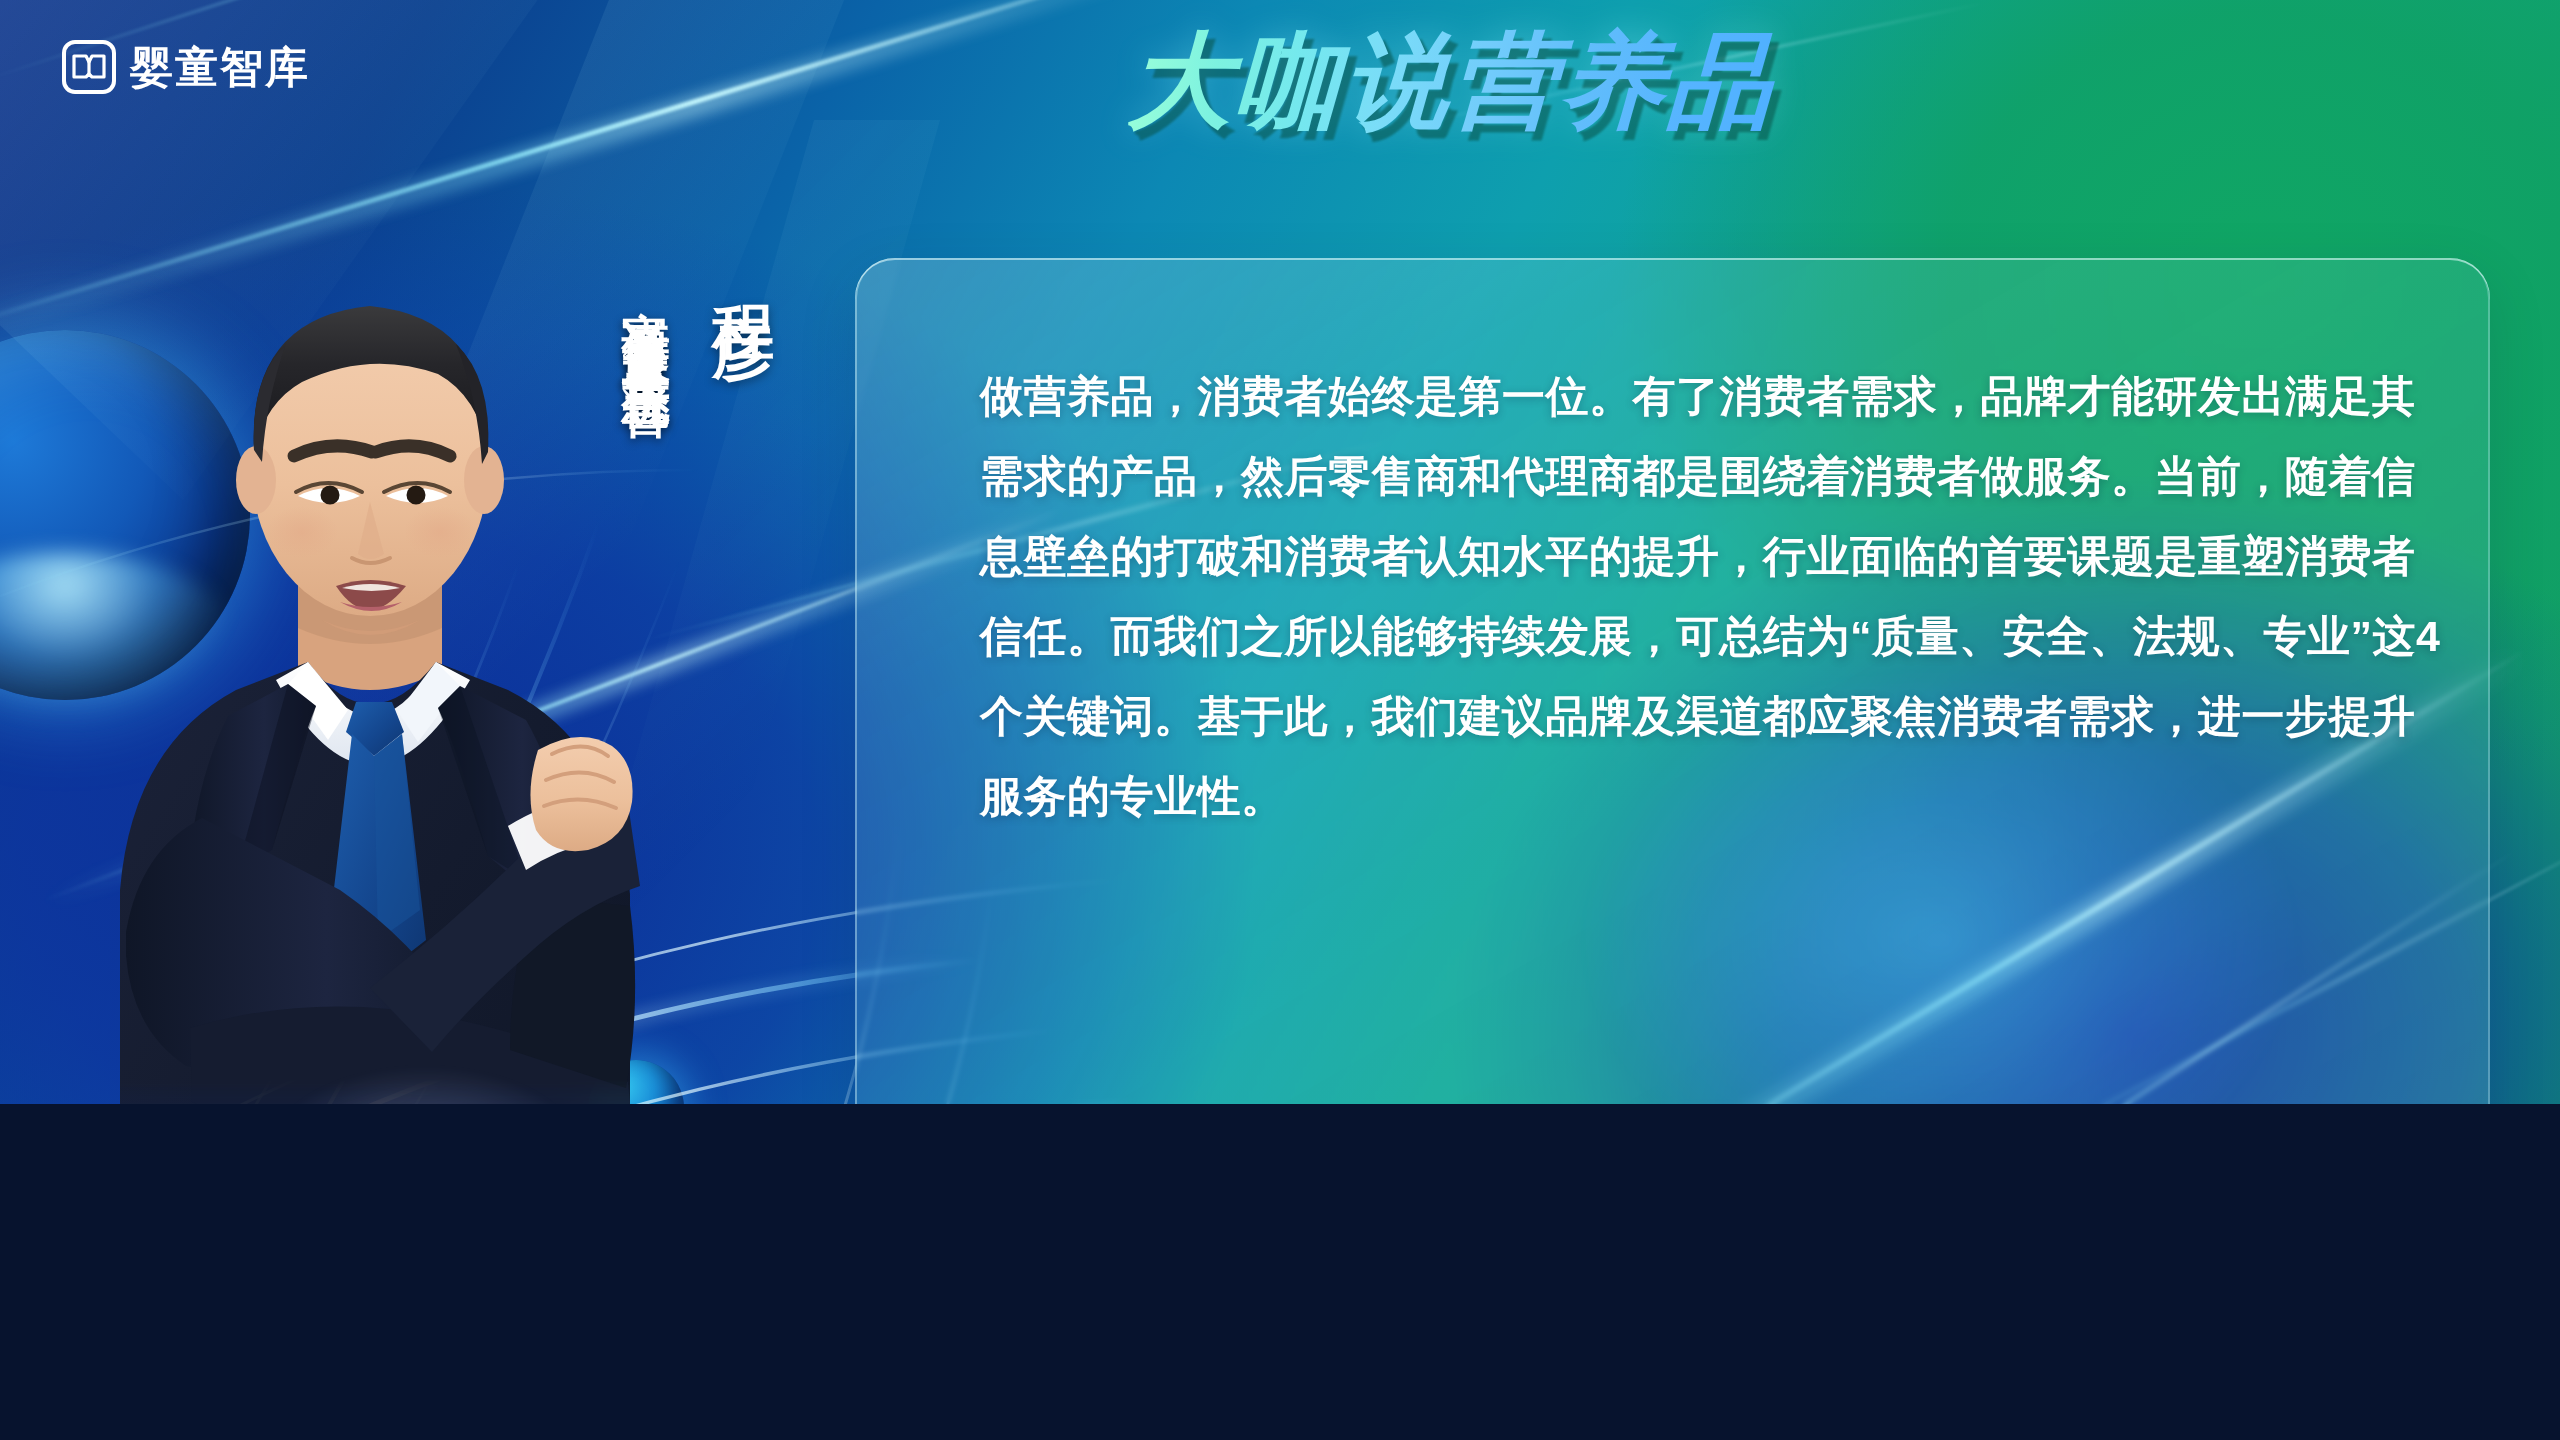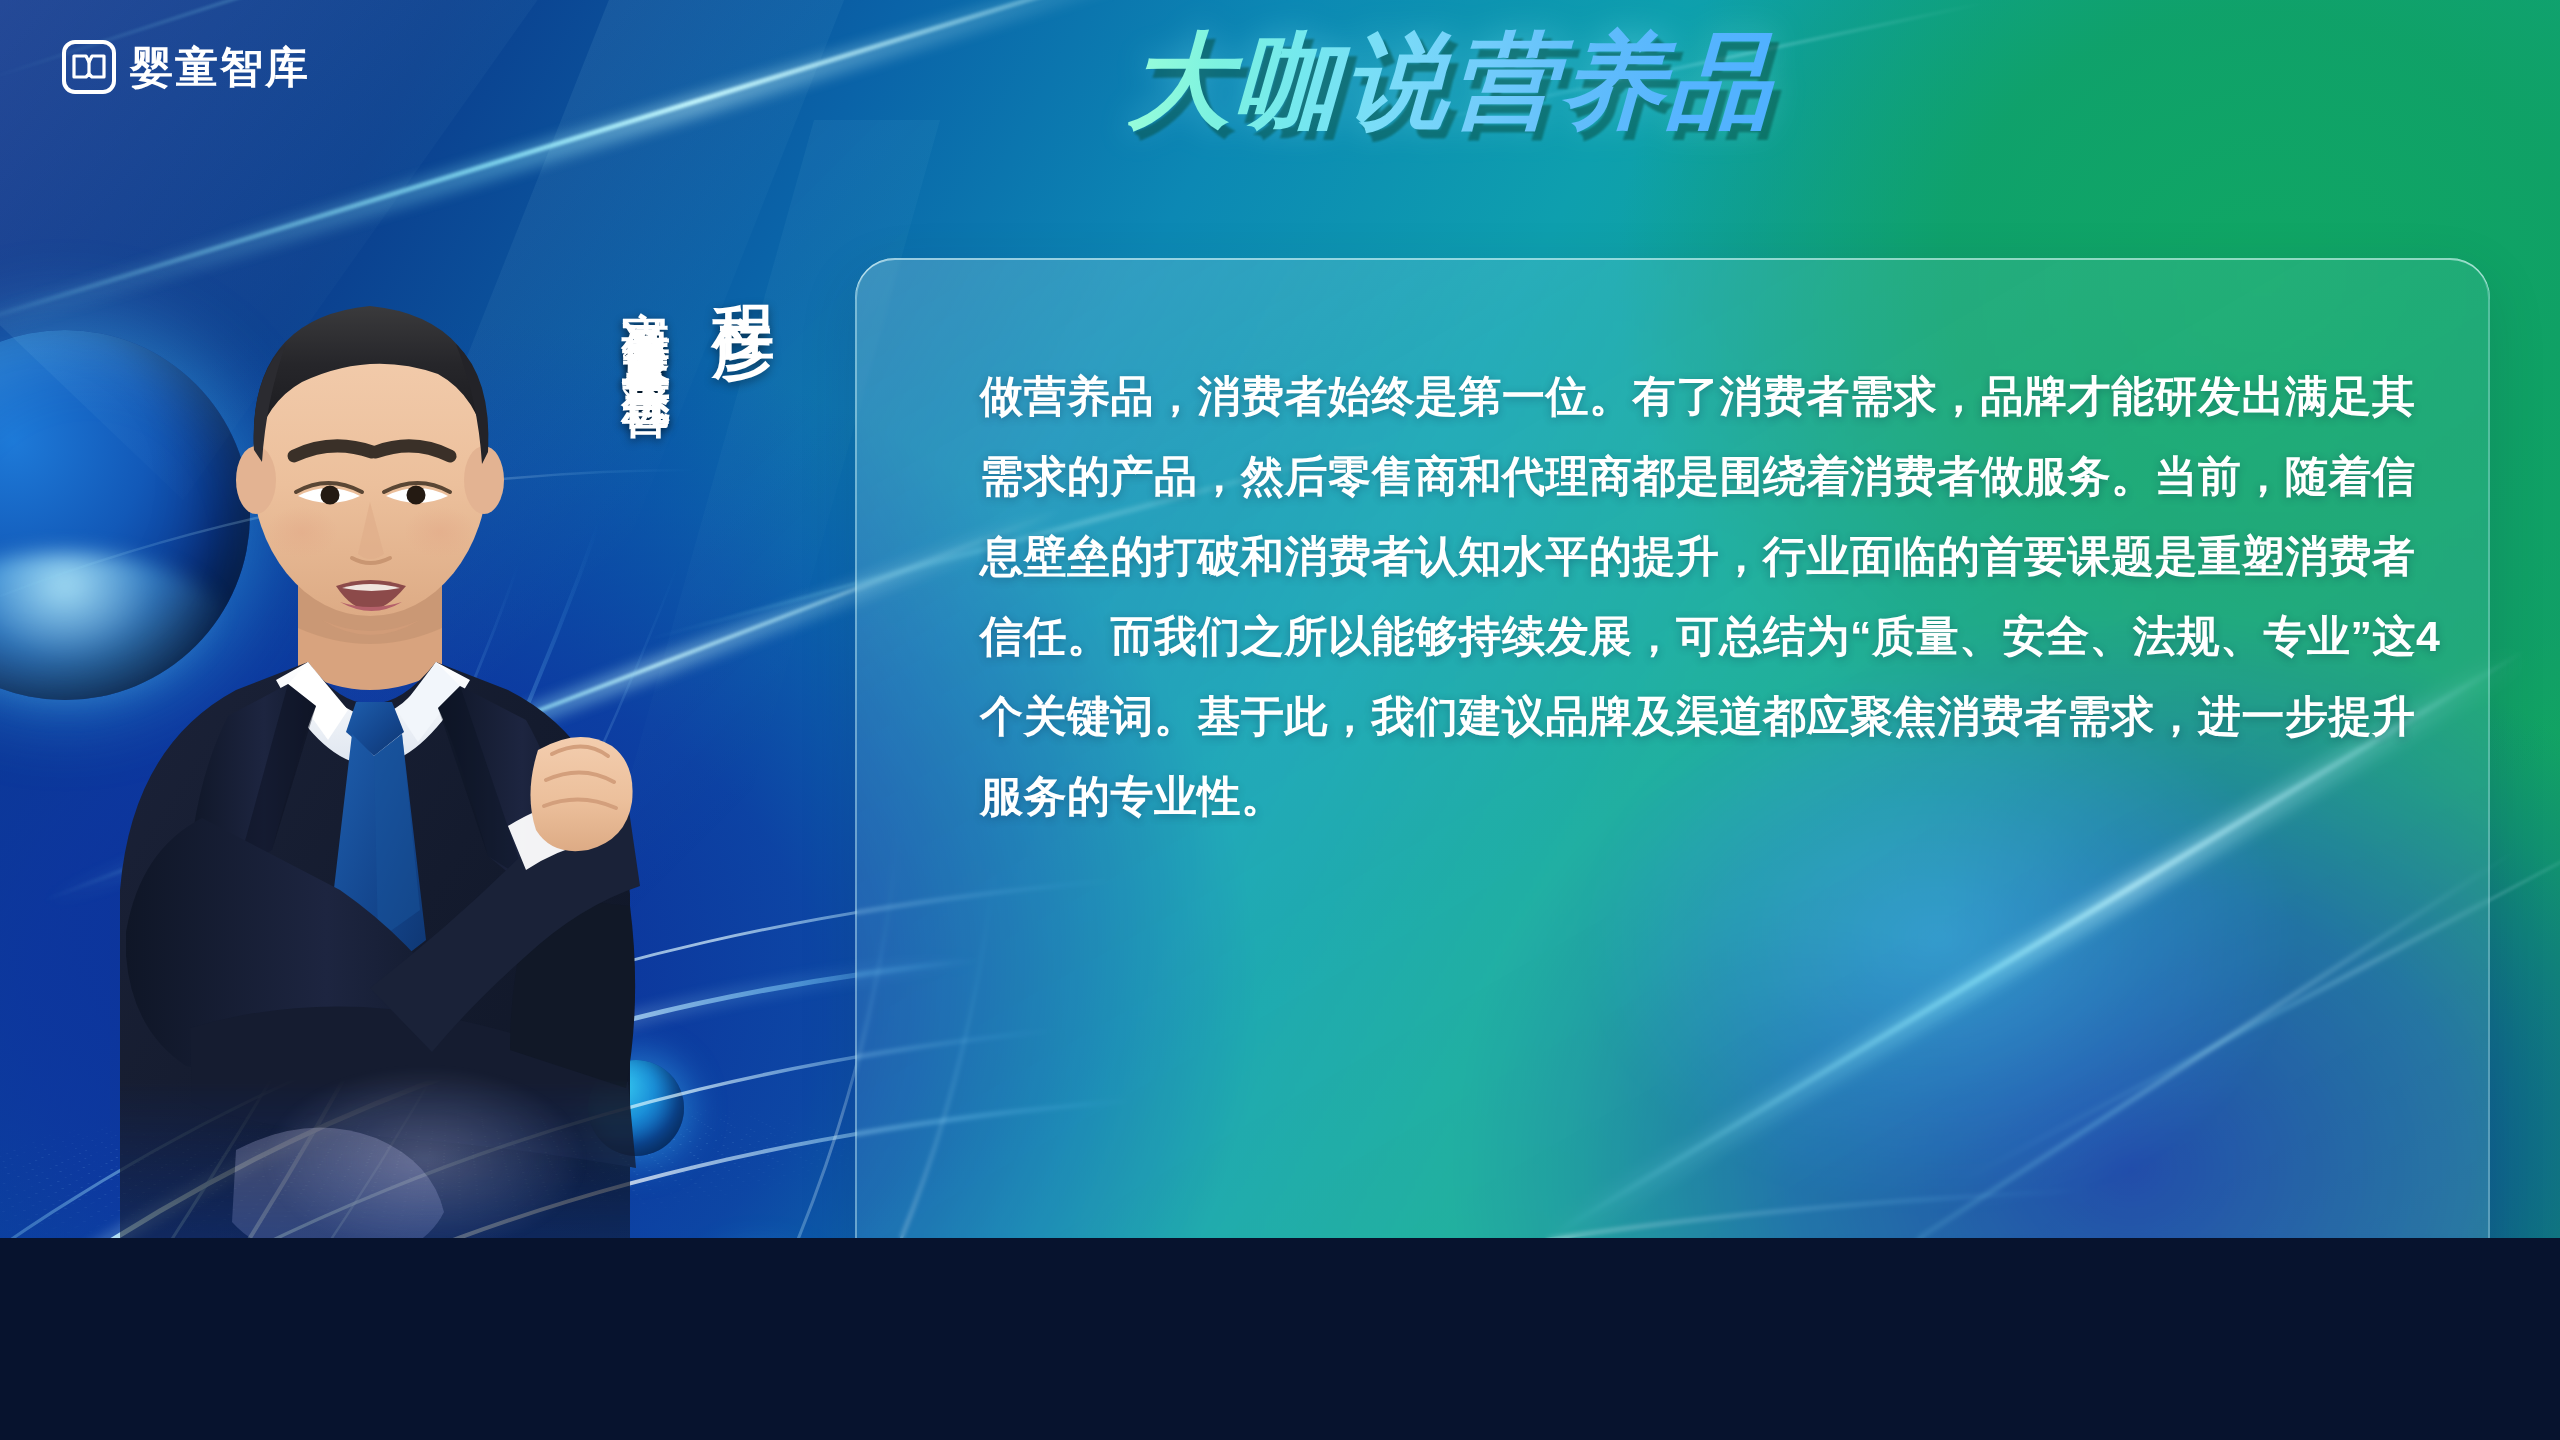--- a/index.html
+++ b/index.html
@@ -7,21 +7,21 @@
     padding: 0;
     background: #07132e;
   }
   body {
     font-family: "Liberation Sans", "DejaVu Sans", sans-serif;
   }
 
   #stage {
     position: relative;
     width: 2560px;
-    height: 1238px;
+    height: 1104px;
     overflow: hidden;
     background: #0a2a6b;
   }
 
   
   .bg-base {
     position: absolute;
     inset: 0;
     background:
       linear-gradient(118deg,

